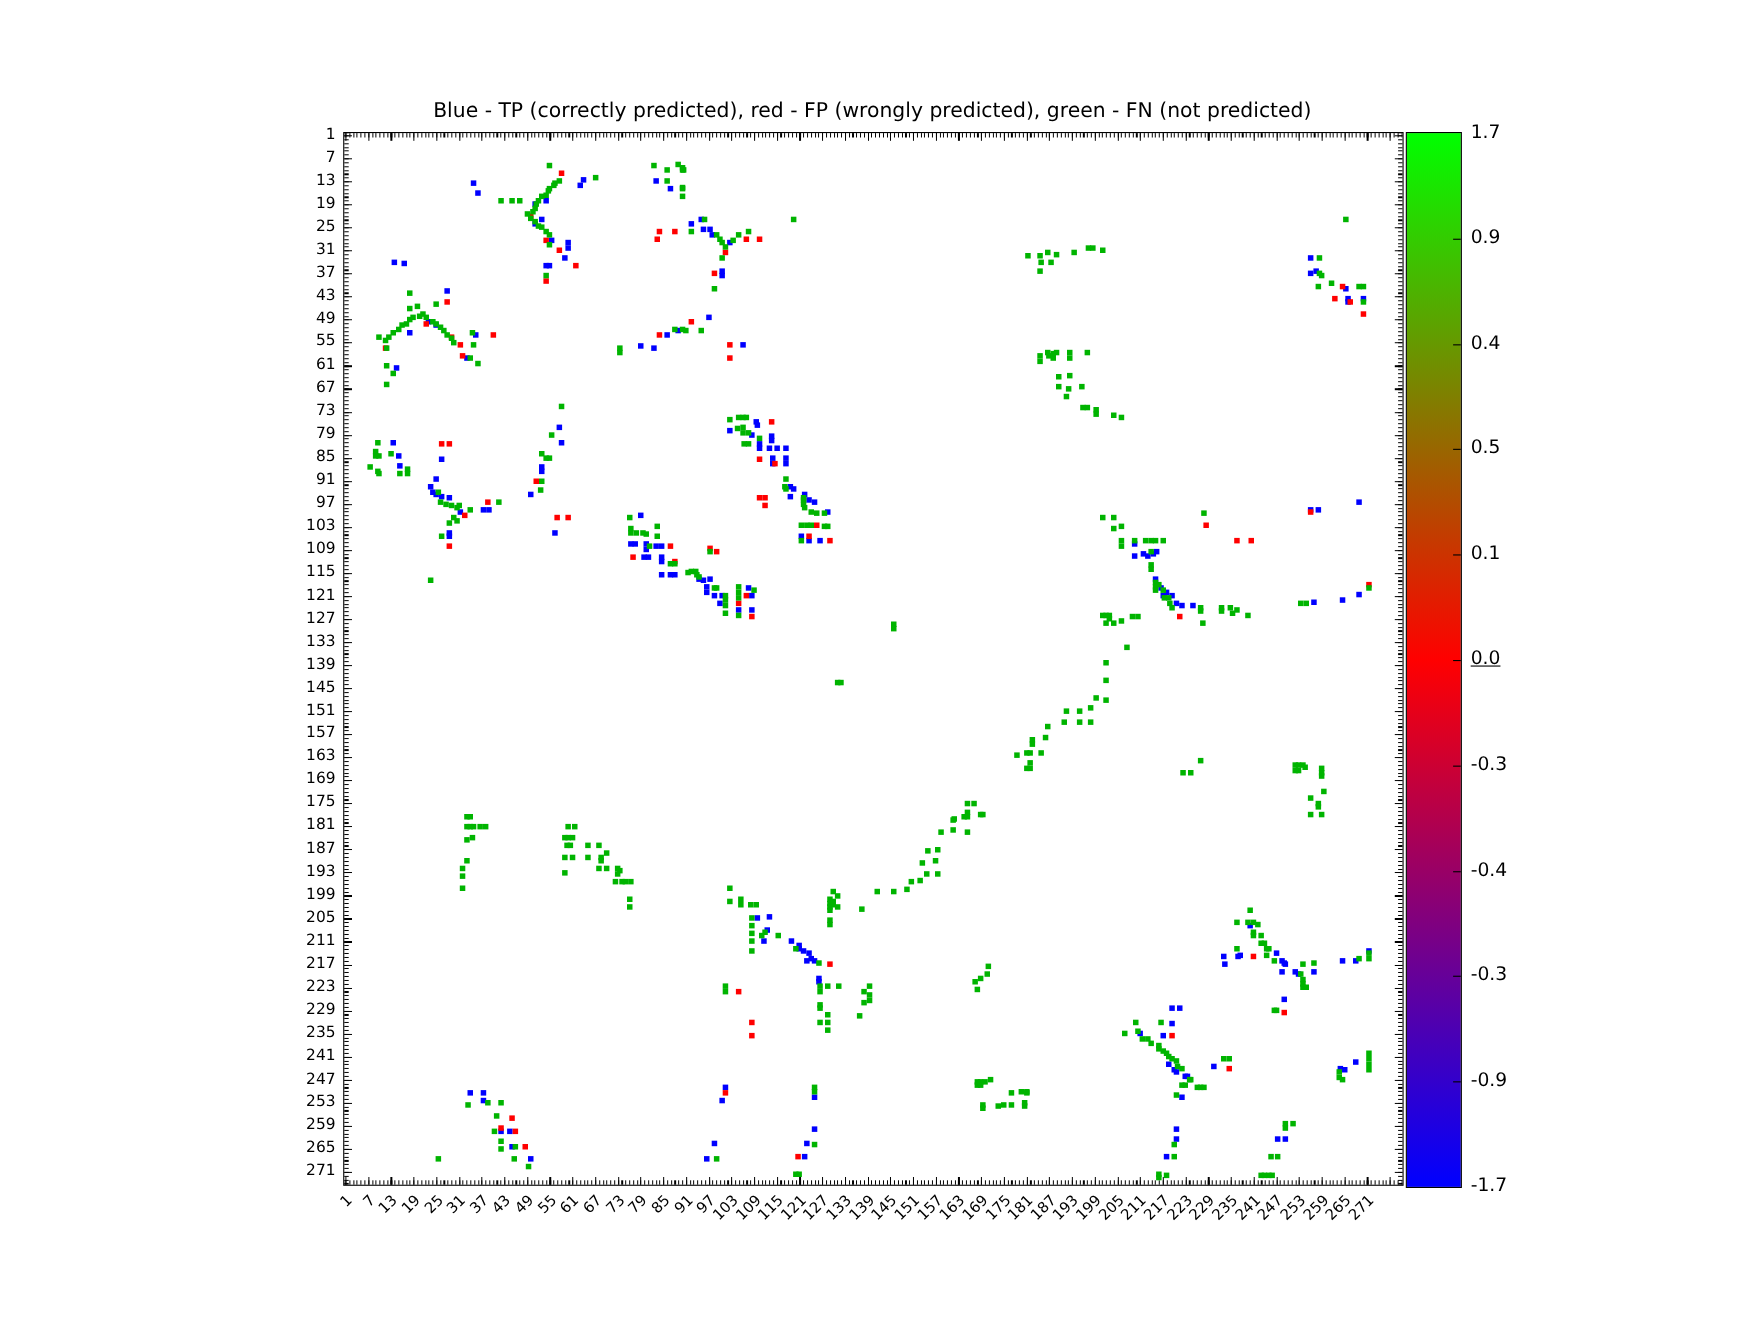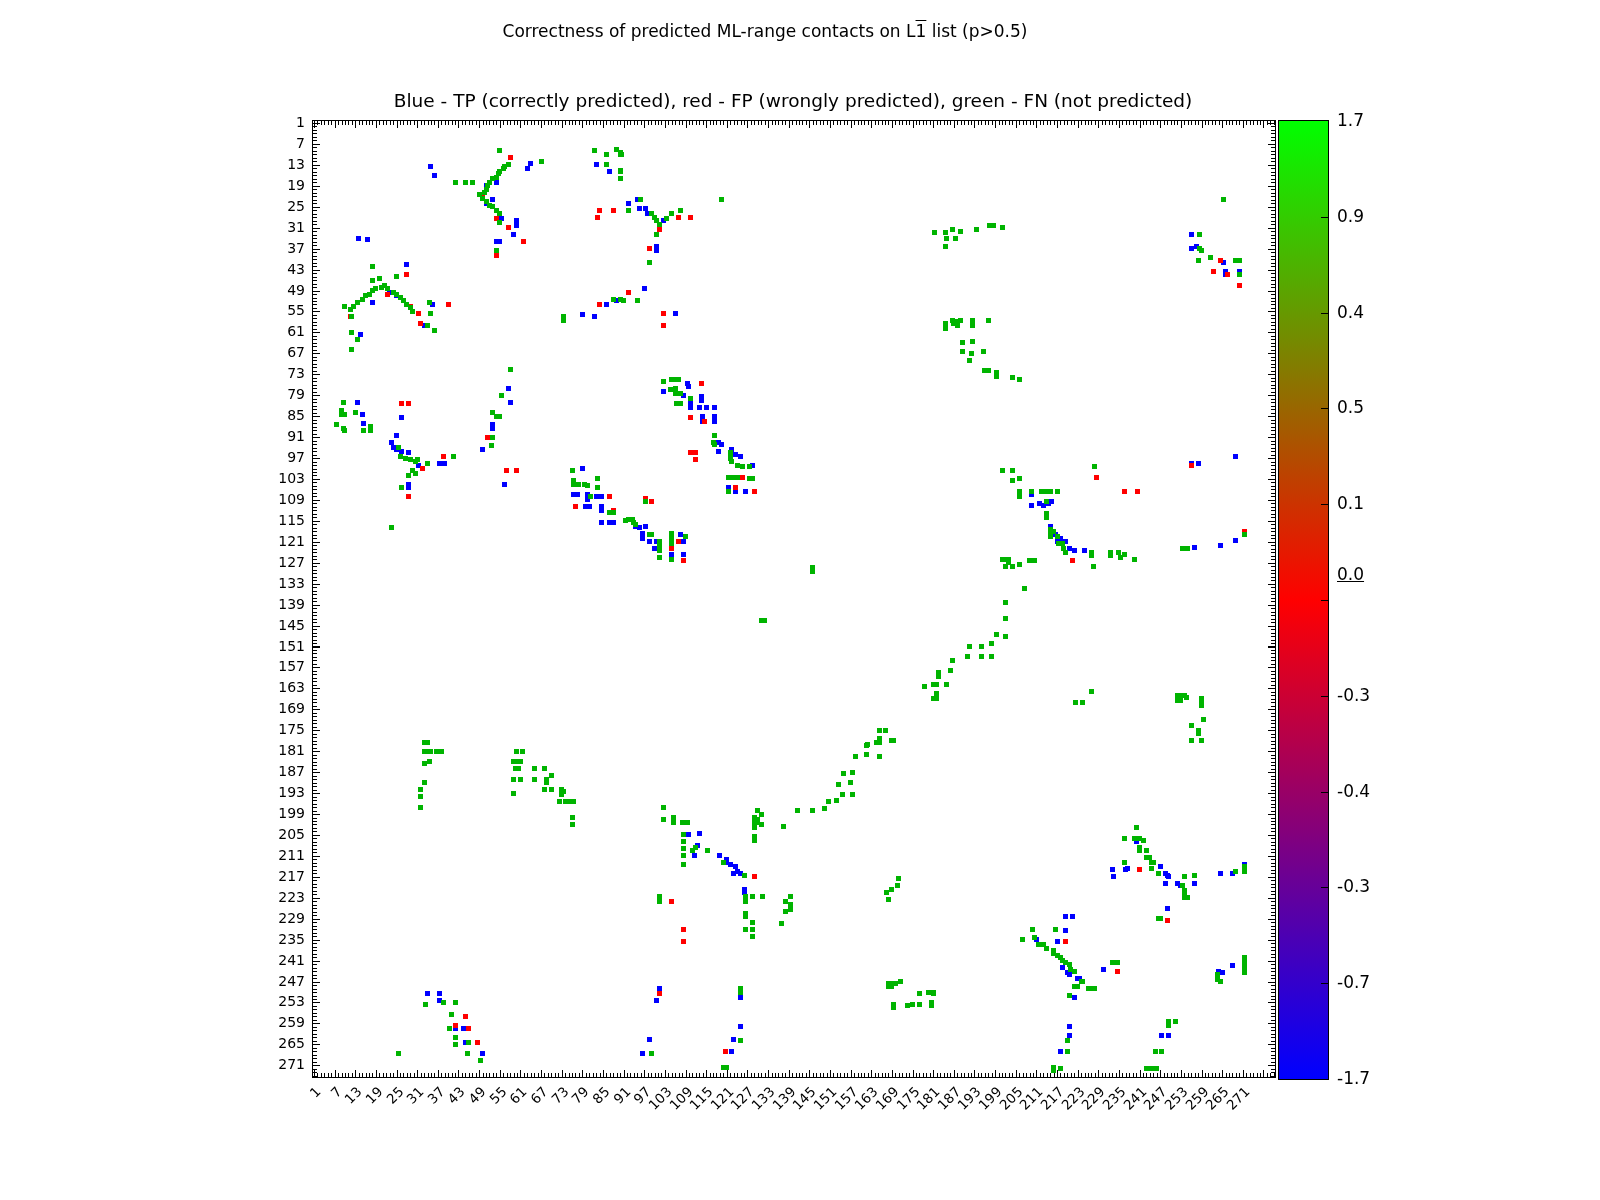--- a/index.html
+++ b/index.html
@@ -61,21 +61,20 @@
     border:1px solid #000;
     background:linear-gradient(to bottom,#00ff00 0%,#ff0000 50%,#0000ff 100%);
   }
   .cbtick{position:absolute;right:0;width:7px;height:1px;background:#000;}
   .cblab{position:absolute;left:1337px;font-size:17px;line-height:20px;}
 </style>
 </head>
 <body>
 
 <div class="suptitle">
-  <div><span>Correctness of predicted ML-range contacts on L</span><span class="ovl">1</span><span> list (p&gt;0.5)</span></div>
 </div>
 
 <div class="axtitle">Blue - TP (correctly predicted), red - FP (wrongly predicted), green - FN (not predicted)</div>
 
 <div id="plotbox">
   <div class="t-top mtick"></div>
   <div class="t-top Mtick"></div>
   <div class="t-bot mtick"></div>
   <div class="t-bot Mtick"></div>
   <div class="t-left mtick"></div>
@@ -993,19 +992,19 @@
     <div class="cbtick" style="top: 670.6px;"></div>
     <div class="cbtick" style="top: 766.4px;"></div>
     <div class="cbtick" style="top: 862.2px;"></div>
   </div>
 <div id="cblabels">
     <div class="cblab" style="top: 110px;">1.7</div>
     <div class="cblab" style="top: 205.8px;">0.9</div>
     <div class="cblab" style="top: 301.6px;">0.4</div>
     <div class="cblab" style="top: 397.4px;">0.5</div>
     <div class="cblab" style="top: 493.2px;">0.1</div>
-    <div class="cblab" style="top: 564px; text-decoration: underline;">0.0</div>
+    <div class="cblab" style="top: 589px; text-decoration: underline;">0.0</div>
     <div class="cblab" style="top: 684.8px;">-0.3</div>
     <div class="cblab" style="top: 780.6px;">-0.4</div>
     <div class="cblab" style="top: 876.4px;">-0.3</div>
-    <div class="cblab" style="top: 972.2px;">-0.7</div>
+    <div class="cblab" style="top: 972.2px;">-0.9</div>
     <div class="cblab" style="top: 1068px;">-1.7</div>
   </div>
 
 </body></html>

